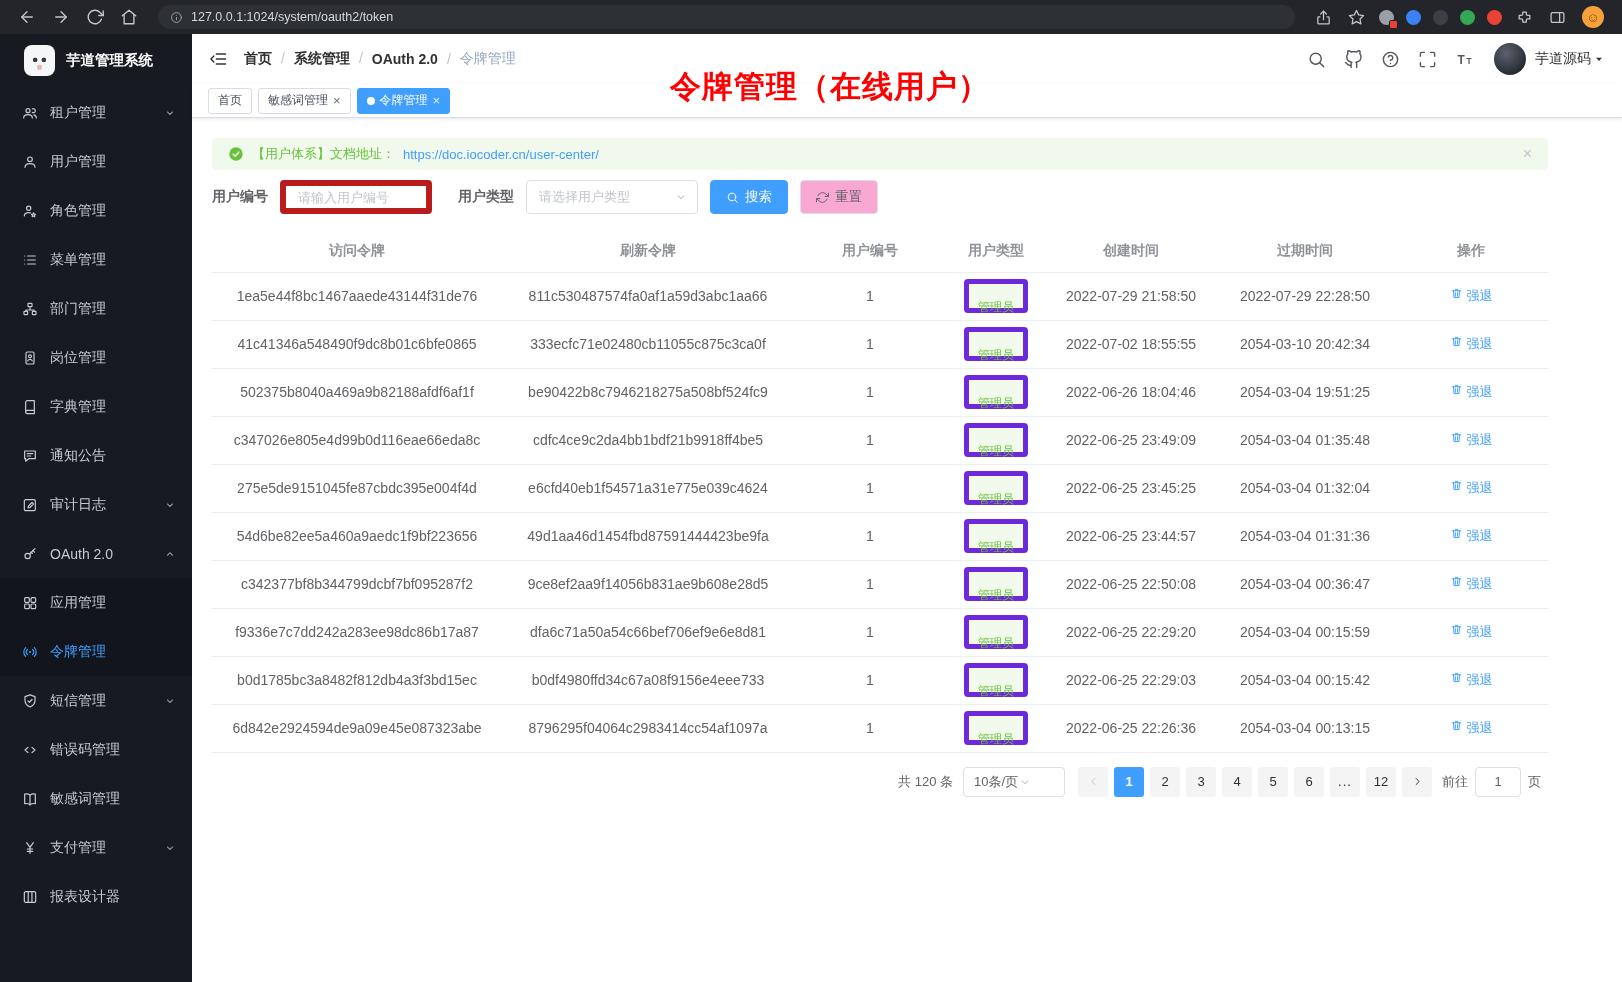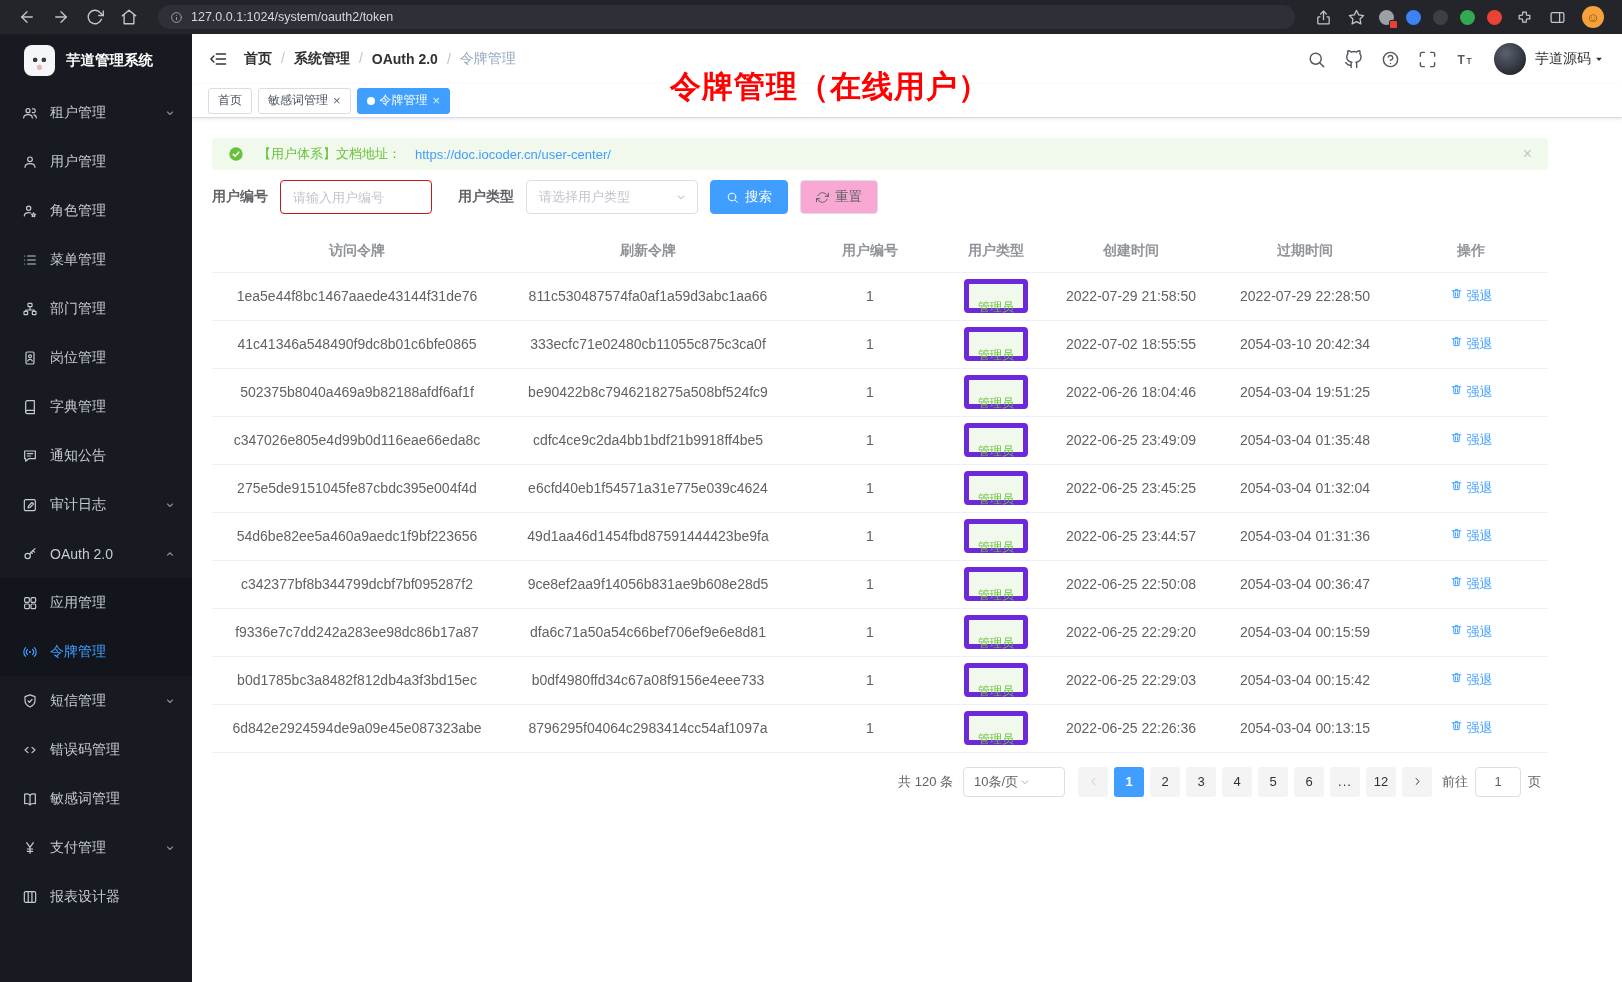--- a/index.html
+++ b/index.html
@@ -57,29 +57,29 @@
   
   .tagsbar{height:34px;display:flex;align-items:center;padding:0 16px;gap:6px;border-bottom:1px solid #d8dce5;box-shadow:0 1px 3px rgba(0,0,0,.10);flex:none}
   .tag{height:26px;display:inline-flex;align-items:center;gap:5px;padding:0 9px;border:1px solid #d8dce5;border-radius:3px;background:#fff;color:#495060;font-size:12px;cursor:pointer;white-space:nowrap}
   .tag .dot{display:none}
   .tag.active{background:#409eff;border-color:#409eff;color:#fff}
   .tag.active .dot{display:inline-block;width:8px;height:8px;border-radius:50%;background:#fff}
   .tag-close{font-size:13px;line-height:1;opacity:.85;cursor:pointer}
 
   
   .content{flex:1;padding:20px 74px 0 20px;position:relative;overflow:hidden}
-  .alert{height:32px;background:#f0f9eb;border-radius:4px;display:flex;align-items:center;padding:0 16px;gap:14px;margin-bottom:10px}
+  .alert{height:32px;background:#f0f9eb;border-radius:4px;display:flex;align-items:center;padding:0 16px;gap:8px;margin-bottom:10px}
   .alert-check{width:16px;height:16px}
   .alert-text{font-size:13px;color:#67c23a}
   .alert-link{font-size:13px;color:#409eff;text-decoration:none;cursor:pointer}
   .alert-close{margin-left:auto;color:#c0c4cc;font-size:16px;line-height:1;cursor:pointer}
 
   .filters{display:flex;align-items:center;margin-bottom:16px}
   .filter-label{font-size:14px;font-weight:700;color:#606266;margin-right:12px;white-space:nowrap}
-  .input{width:152px;height:34px;border:1px solid #b91c1c;border-radius:4px;padding:0 12px;font-size:13px;color:#606266;outline:none;margin-right:26px;font-family:inherit}
+  .input{width:152px;height:34px;border:6px solid #b91c1c;border-radius:4px;padding:0 12px;font-size:13px;color:#606266;outline:none;margin-right:26px;font-family:inherit}
   .input::placeholder{color:#c0c4cc}
   .select{width:172px;height:34px;border:1px solid #dcdfe6;border-radius:4px;display:flex;align-items:center;justify-content:space-between;padding:0 9px 0 12px;margin-right:12px;cursor:pointer;background:#fff}
   .select-placeholder{font-size:13px;color:#c0c4cc}
   .select-caret{width:14px;height:14px;color:#c0c4cc}
   .btn{height:34px;border-radius:4px;font-size:13.5px;display:inline-flex;align-items:center;gap:6px;padding:0 15px}
   .btn-icon{width:13px;height:13px}
   .btn-primary{background:#409eff;color:#fff;border:1px solid #409eff;margin-right:12px}
   .btn-plain{background:#f9a8d4;color:#606266;border:1px solid #dcdfe6}
 
   table.token-table{width:100%;border-collapse:collapse;table-layout:fixed;font-size:14px;color:#606266}

